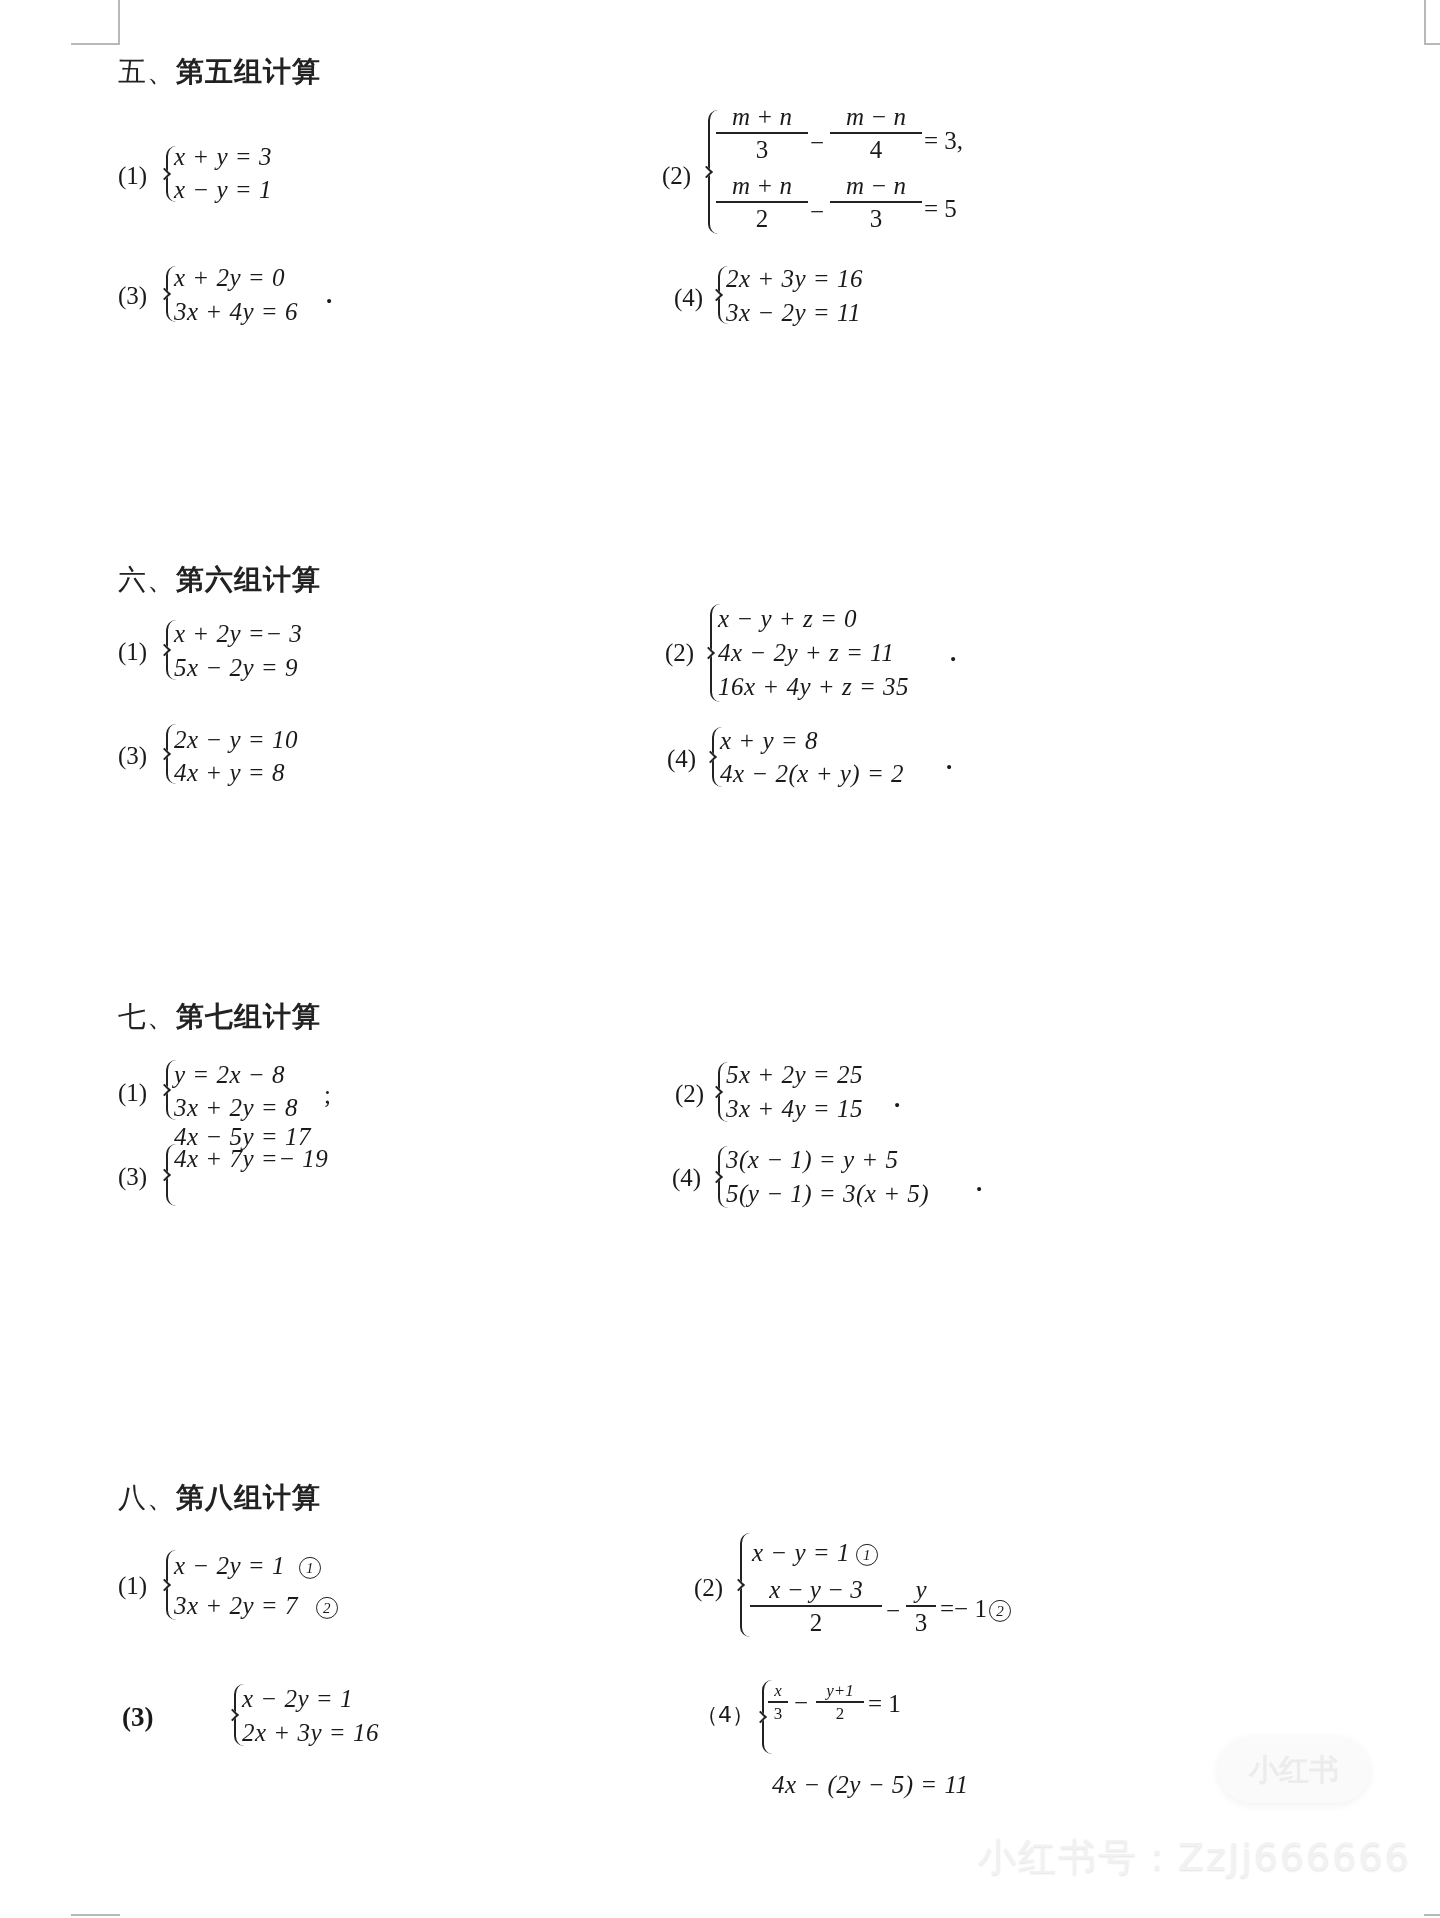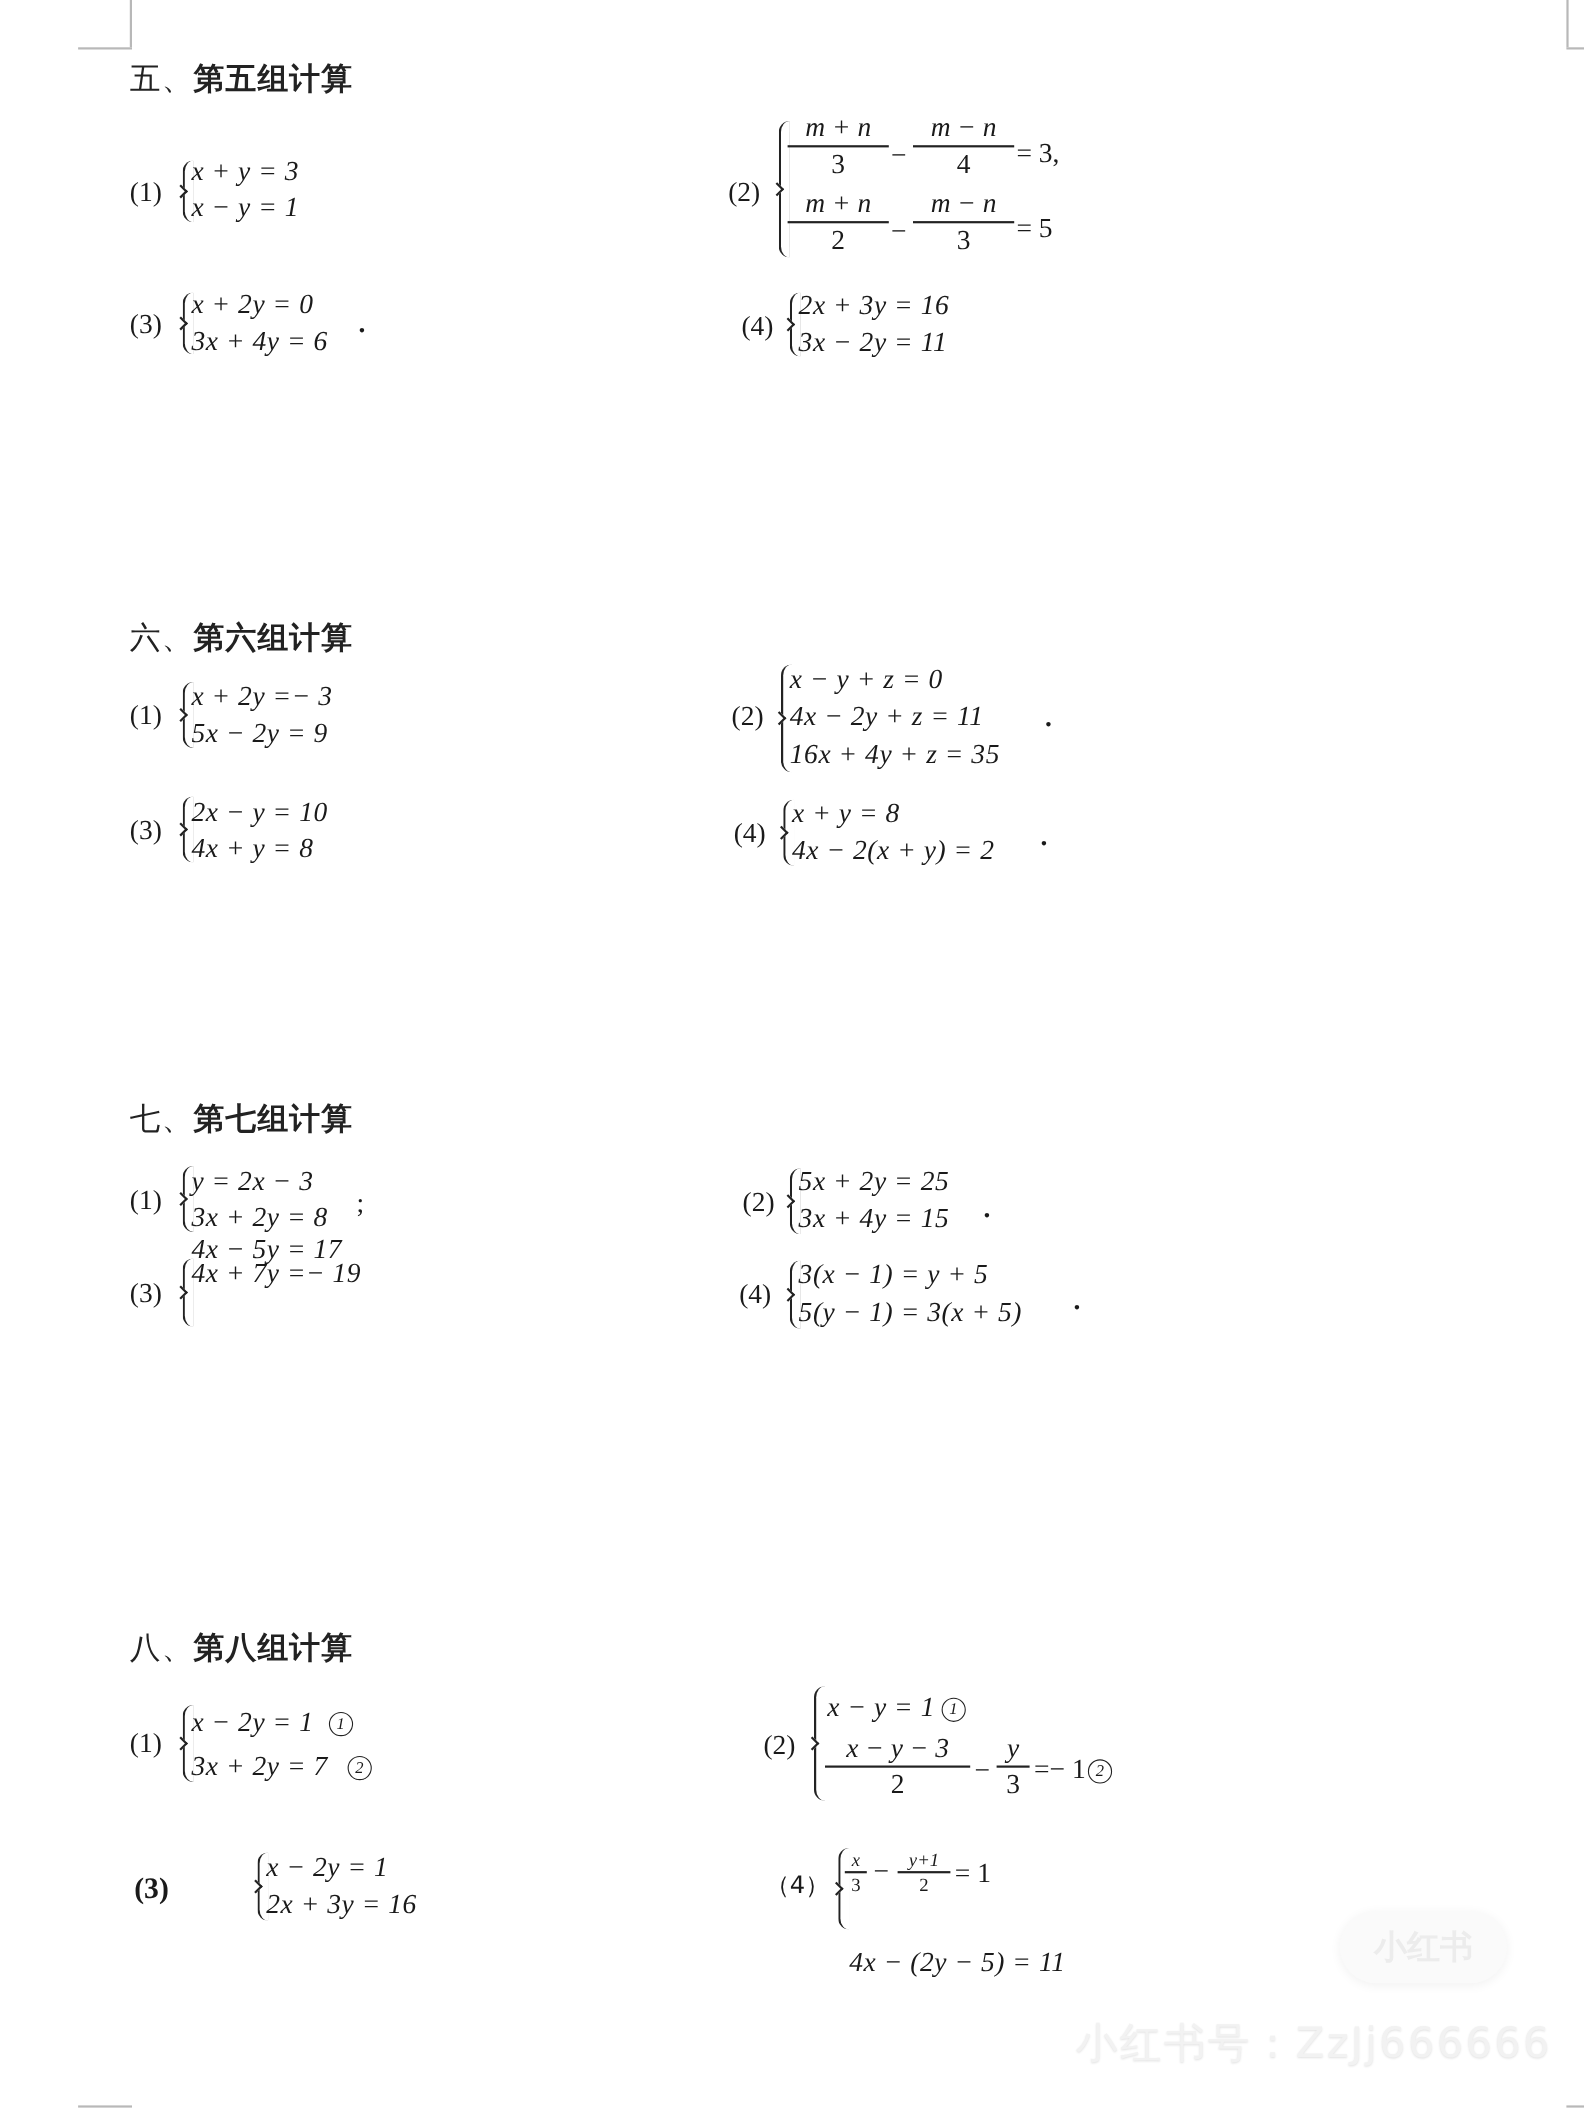--- a/index.html
+++ b/index.html
@@ -181,21 +181,21 @@
 
 <div class="heading" style="top:1003px;">
   <span class="num">七、</span><span>第七组计算</span>
 </div>
 
 <div>
   <span class="label" style="left:118px;top:1092px;">(1)</span>
   <div class="brace" style="left:166px;top:1060px;height:60px;">
       <span class="mid"></span>
     </div>
-  <span class="eq" style="left:174px;top:1074px;font-style:italic;">y = 2x − 3</span>
+  <span class="eq" style="left:174px;top:1074px;font-style:italic;">y = 2x − 8</span>
   <span class="eq" style="left:174px;top:1107px;font-style:italic;">3x + 2y = 8</span>
   <span class="dot" style="left:324px;top:1082px;font-weight:normal;">;</span>
 </div>
 
 <div>
   <span class="label" style="left:675px;top:1093px;">(2)</span>
   <div class="brace" style="left:718px;top:1062px;height:60px;">
       <span class="mid"></span>
     </div>
   <span class="eq" style="left:726px;top:1074px;font-style:italic;">5x + 2y = 25</span>

